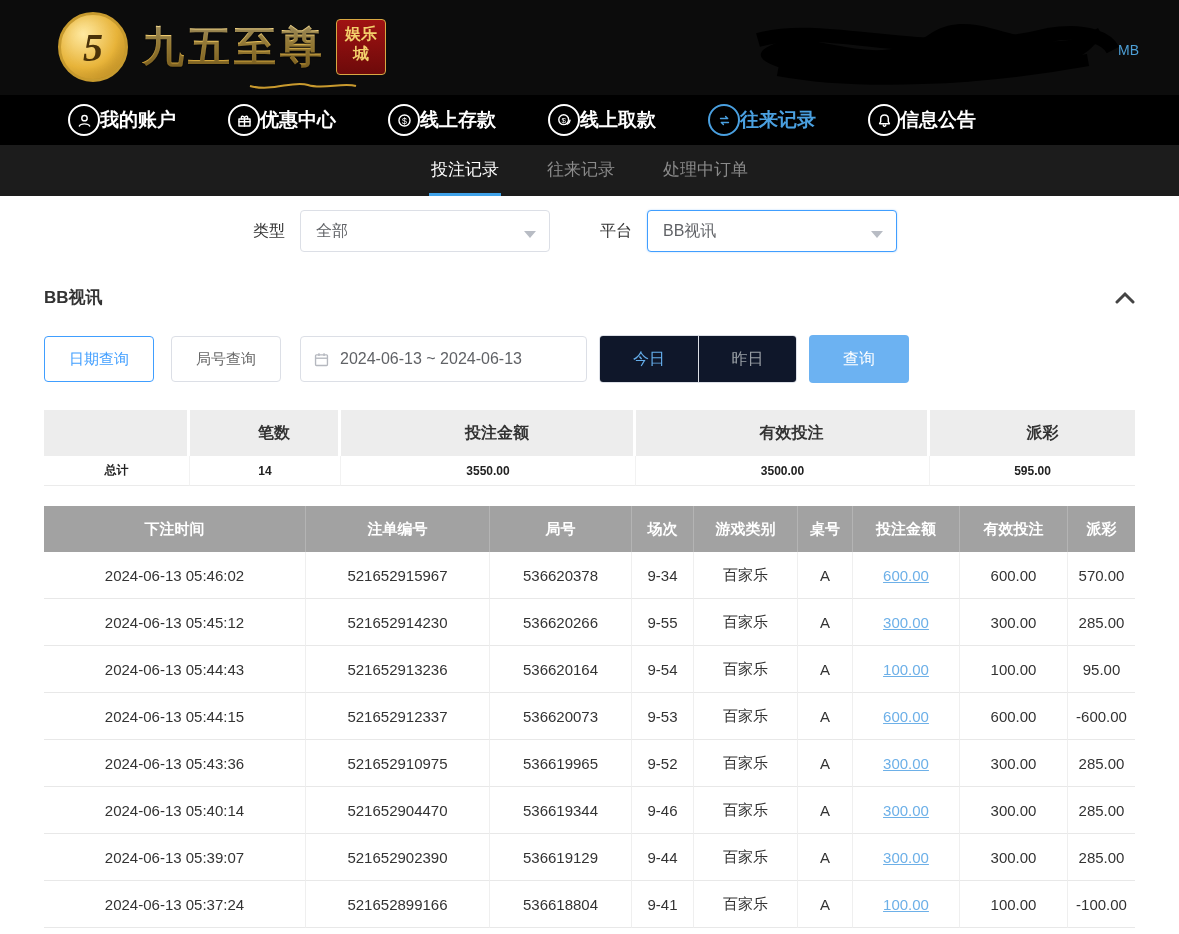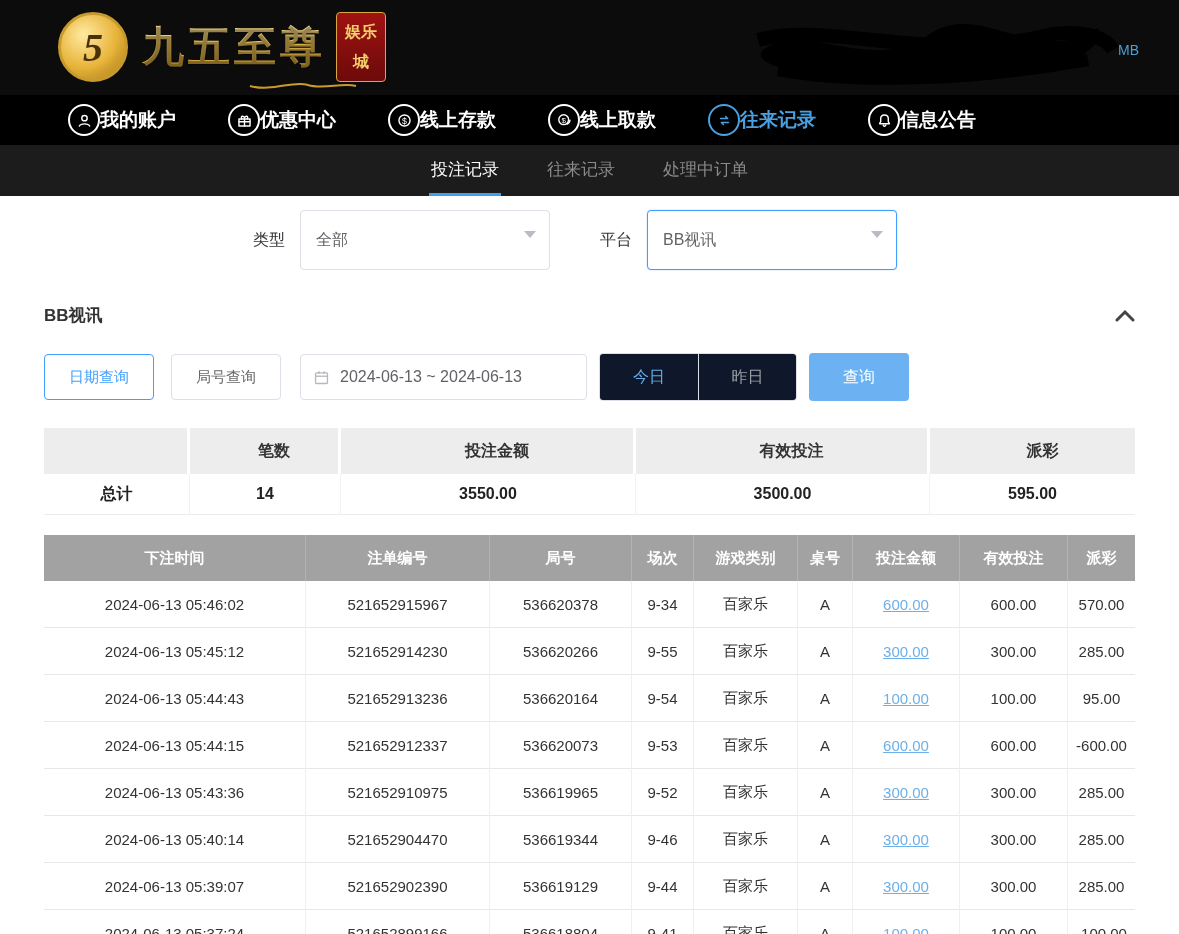--- a/index.html
+++ b/index.html
@@ -14,21 +14,21 @@
     border:3px solid #c79a2e; color:#4a3208; font-size:40px; font-weight:bold; font-style:italic;
     display:flex; align-items:center; justify-content:center;
     font-family:"Liberation Serif","DejaVu Serif",serif; box-shadow:0 0 8px rgba(230,180,60,.5) inset; }
   .logo-title { margin-left:14px; font-size:42px; font-weight:bold; letter-spacing:4px;
     background:linear-gradient(180deg,#ffe9a8 0%, #f3c757 45%, #c2922a 100%);
     -webkit-background-clip:text; background-clip:text; color:transparent;
     text-shadow:0 1px 1px rgba(0,0,0,.4); position:relative; }
   .logo-flourish { position:absolute; left:190px; top:66px; }
   .logo-badge { margin-left:10px; width:50px; min-height:56px; padding:4px 6px;
     background:linear-gradient(180deg,#a01212,#6d0a0a); border:1px solid #d8a843; border-radius:4px;
-    color:#f3cf6b; font-size:16px; font-weight:bold; text-align:center; line-height:30px; }
+    color:#f3cf6b; font-size:16px; font-weight:bold; text-align:center; line-height:20px; }
   .redaction { position:absolute; left:748px; top:10px; }
   .currency-label { position:absolute; right:40px; top:42px; color:#4d9fd6; font-size:14px; }
 
   
   .main-nav { height:50px; background:#000; display:flex; align-items:center; padding-left:68px; gap:52px; }
   .nav-item { display:flex; align-items:center; gap:0; color:#fff; cursor:pointer; }
   .nav-item.active { color:#4aa0e0; }
   .nav-icon { width:32px; height:32px; border:2px solid currentColor; border-radius:50%;
     display:flex; align-items:center; justify-content:center; }
   .nav-icon svg { width:19px; height:19px; stroke:currentColor; fill:none;
@@ -37,21 +37,21 @@
 
   
   .subnav { height:51px; background:#1c1c1c; display:flex; align-items:stretch; justify-content:center; gap:44px; }
   .tab { display:flex; align-items:center; font-size:17px; color:#8a8a8a; cursor:pointer;
     border-bottom:3px solid transparent; padding:0 2px; }
   .tab.active { color:#fff; border-bottom-color:#3fa2e9; }
 
   
   .filter-row { display:flex; align-items:center; margin:14px 0 0 253px; }
   .filter-label { font-size:16px; color:#333; margin-right:15px; }
-  .select-box { position:relative; width:250px; height:60px; border:1px solid #dcdfe6; border-radius:4px;
+  .select-box { position:relative; width:250px; height:42px; border:1px solid #dcdfe6; border-radius:4px;
     display:flex; align-items:center; padding:0 30px 0 15px; font-size:16px; color:#606266;
     background:#fff; cursor:pointer; }
   .select-box.focused { border:1px solid #409eff; box-shadow:0 0 2px rgba(64,158,255,.4); }
   .caret { position:absolute; right:13px; top:20px; width:0; height:0;
     border-left:6px solid transparent; border-right:6px solid transparent; border-top:7px solid #b8bcc4; }
   .filter-gap { width:50px; }
   .filter-label2 { font-size:16px; color:#333; margin-right:15px; }
 
   
   .section-head { display:flex; align-items:center; justify-content:space-between; margin:34px 44px 0 44px; }
@@ -75,22 +75,22 @@
   .search-btn { margin-left:12px; width:100px; height:48px; background:#6cb2f2; color:#fff;
     border:none; border-radius:4px; font-size:16px; cursor:pointer; }
   .ml17 { margin-left:17px; }
 
   
   .summary { margin:27px 0 0 44px; width:1091px; }
   .sgrid { display:grid; grid-template-columns:146px 151px 295px 294px 205px; }
   .s-head .s-cell { background:#ededed; height:46px; display:flex; align-items:center; justify-content:center;
     font-size:16px; font-weight:bold; color:#333; border-right:3px solid #fff;padding-left:20px; }
   .s-head .s-cell:last-child { border-right:none; }
-  .s-body .s-cell { background:#fff; height:41px; display:flex; align-items:center; justify-content:center;
-    font-size:16px; font-weight:bold; color:#222; border-right:1px solid #f2f2f2; border-bottom:1px solid #ebebeb; }
+  .s-body .s-cell { background:#fff; height:30px; display:flex; align-items:center; justify-content:center;
+    font-size:12px; font-weight:bold; color:#222; border-right:1px solid #f2f2f2; border-bottom:1px solid #ebebeb; }
   .s-body .s-cell:last-child { border-right:none; }
 
   
   .bet-table { margin:20px 0 0 44px; width:1091px; }
   .tgrid { display:grid; grid-template-columns:262px 184px 142px 62px 104px 55px 107px 108px 67px; }
   .t-head .th { background:#a2a2a2; height:46px; display:flex; align-items:center; justify-content:center;
     color:#fff; font-size:15px; font-weight:bold; border-right:1px solid #b4b4b4; }
   .t-head .th:last-child { border-right:none; }
   .trow .td { background:#fff; height:47px; display:flex; align-items:center; justify-content:center;
     font-size:15px; color:#333; border-right:1px solid #efefef; border-bottom:1px solid #e8e8e8; }

